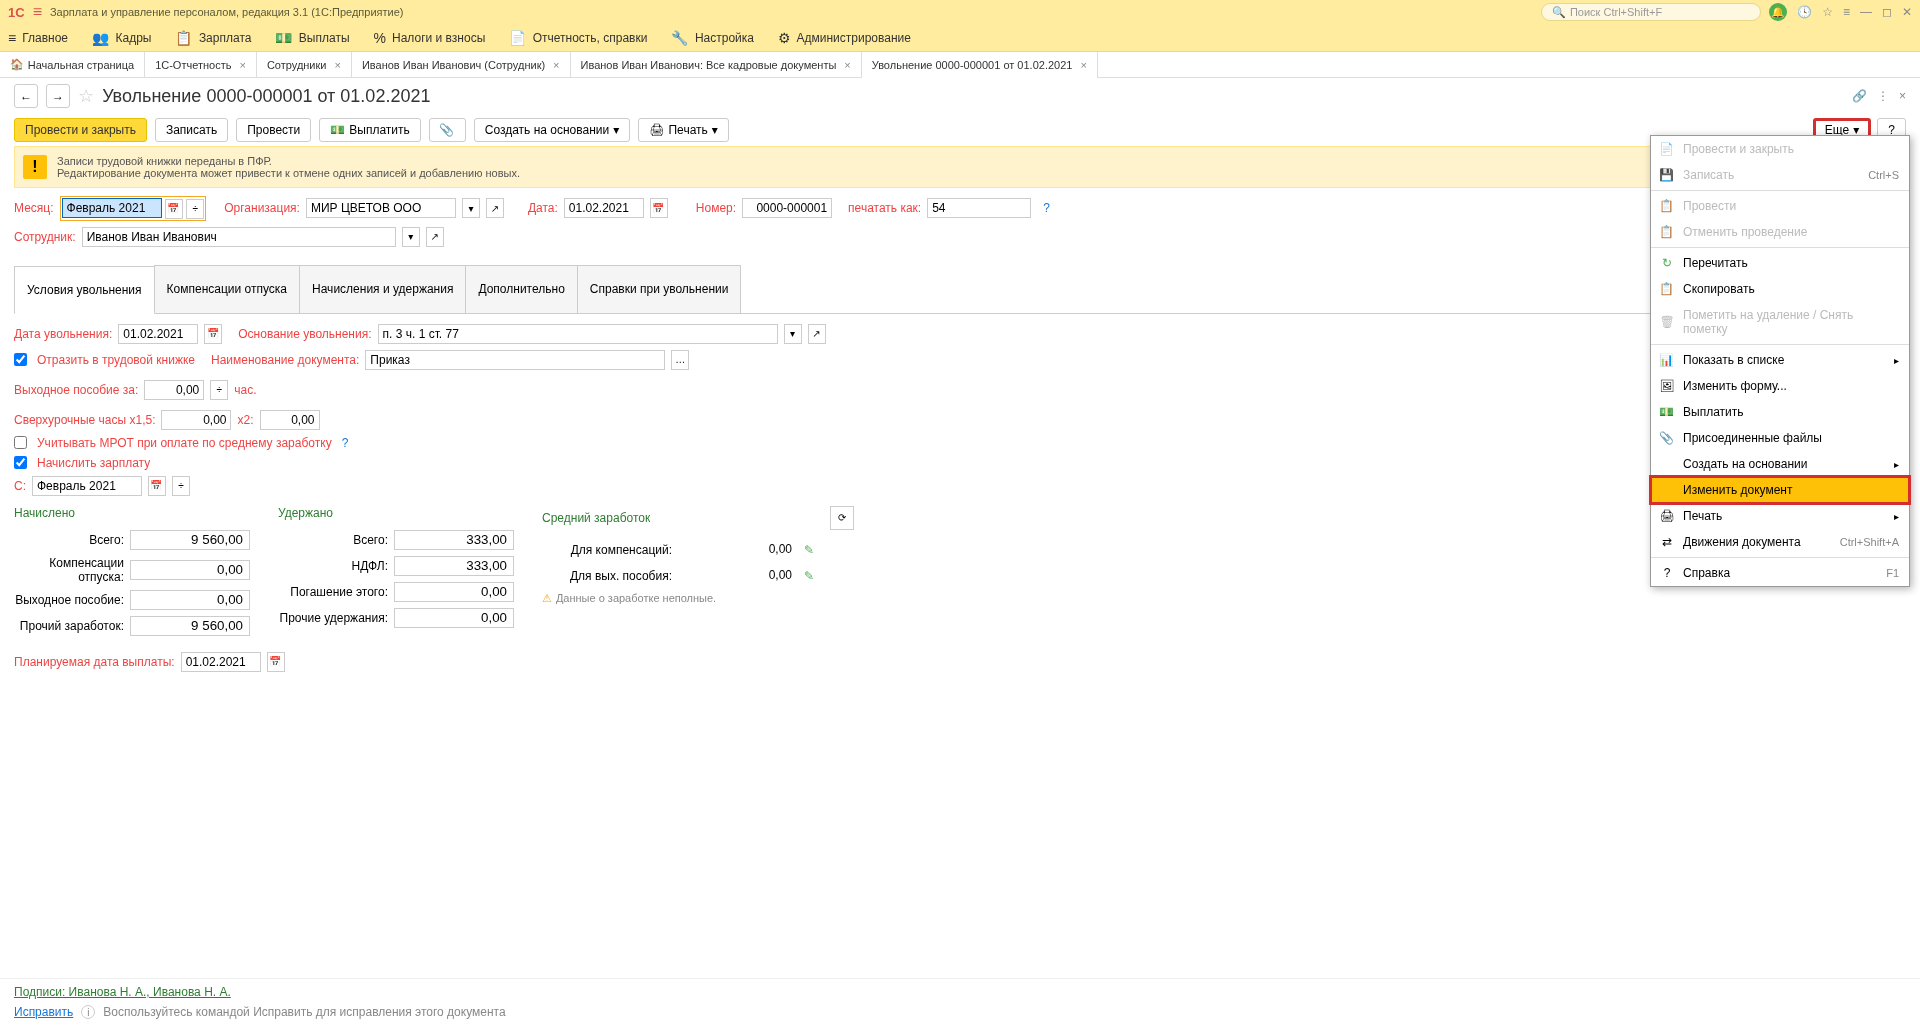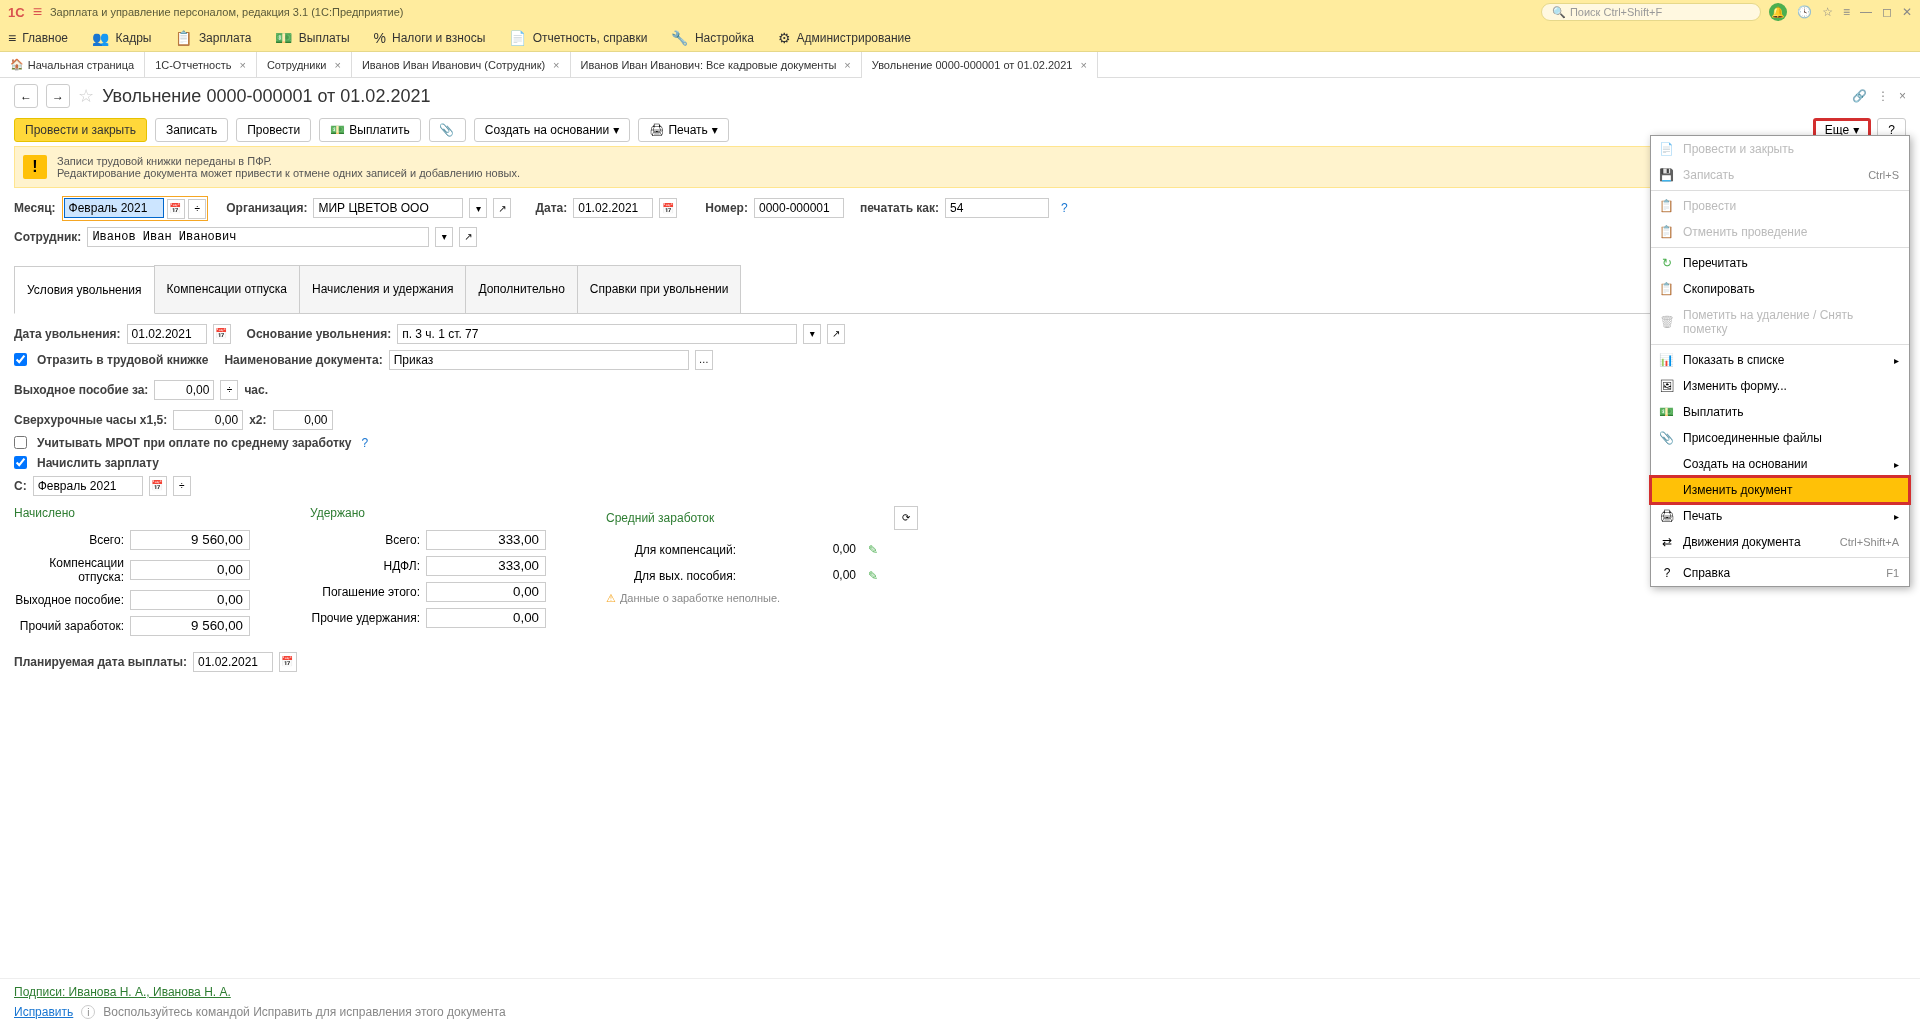--- a/index.html
+++ b/index.html
@@ -40,36 +40,36 @@
 .btn.primary { background: #ffd83a; border-color: #e6c200; color: #333; }
 .btn.highlighted { border: 3px solid #d32f2f; padding: 2px 9px; }
 
 
 .warning { background: #fff3cd; border: 1px solid #ffe58f; margin: 0 14px; padding: 8px; display: flex; gap: 10px; align-items: flex-start; font-size: 11px; color: #555; }
 .warning-icon { width: 24px; height: 24px; background: #ffc107; color: #000; display: flex; align-items: center; justify-content: center; font-weight: bold; font-size: 16px; border-radius: 2px; }
 
 
 .form { padding: 8px 14px; }
 .form-row { display: flex; align-items: center; gap: 6px; margin-bottom: 6px; font-size: 12px; }
-.label { color: #404040; font-weight: bold; }
+.label { color: #ef4444; }
 .input { border: 1px solid #ccc; padding: 2px 4px; height: 20px; font-size: 12px; }
 .input.selected { background: #cce5ff; border: 1px solid #0066cc; }
 .month-wrap { border: 1px solid #f5a623; padding: 1px; }
 .icon-btn { width: 18px; height: 20px; border: 1px solid #ccc; background: #fff; display: inline-flex; align-items: center; justify-content: center; font-size: 10px; cursor: pointer; }
 
 
 .inner-tabs { display: flex; border-bottom: 1px solid #ccc; margin: 4px 14px 0; }
 .inner-tab { padding: 16px 12px; border: 1px solid #ccc; border-bottom: none; margin-right: -1px; background: #f5f5f5; font-size: 12px; cursor: pointer; }
 .inner-tab.active { background: #fff; border-bottom: 1px solid #fff; position: relative; top: 1px; }
 
 
 .tab-content { padding: 10px 14px; }
 .check { margin-right: 4px; }
 .green { color: #2e7d32; font-size: 12px; }
-.amounts { display: flex; gap: 60px; margin-top: 10px; }
+.amounts { display: flex; gap: 28px; margin-top: 10px; }
 .col { }
 .amt-row { display: flex; align-items: center; margin-bottom: 6px; gap: 6px; }
 .amt-label { width: 110px; text-align: right; font-size: 12px; }
 .amt-input { width: 120px; text-align: right; border: 1px solid #ccc; padding: 2px 6px; height: 20px; }
 .amt-ro { width: 120px; text-align: right; padding: 2px 6px; height: 20px; }
 .pencil { color: #4caf50; font-size: 12px; cursor: pointer; }
 .warn-small { color: #888; font-size: 11px; display: flex; align-items: center; gap: 4px; }
 
 
 .bottom { position: absolute; bottom: 0; left: 0; right: 0; padding: 6px 14px; border-top: 1px solid #eee; background: #fff; }
@@ -229,28 +229,28 @@
       <span class="icon-btn">÷</span>
     </span>
     <span class="label" style="margin-left:12px">Организация:</span>
     <input class="input" style="width: 150px;" value="МИР ЦВЕТОВ ООО">
     <span class="icon-btn">▾</span>
     <span class="icon-btn">↗</span>
     <span class="label" style="margin-left:18px">Дата:</span>
     <input class="input" style="width: 80px;" value="01.02.2021">
     <span class="icon-btn">📅</span>
     <span class="label" style="margin-left:22px">Номер:</span>
-    <input class="input" style="width: 90px;" value="0000-000001">
+    <input class="input" style="width: 90px; text-align: right;" value="0000-000001">
     <span class="label" style="margin-left:10px">печатать как:</span>
     <input class="input" style="width: 104px;" value="54">
     <span style="color:#1976d2;margin-left:6px">?</span>
   </div>
   <div class="form-row">
     <span class="label">Сотрудник:</span>
-    <input class="input" style="width: 342px; font-family: Liberation Mono, monospace;" value="Иванов Иван Иванович">
+    <input class="input" style="width: 314px;" value="Иванов Иван Иванович">
     <span class="icon-btn">▾</span>
     <span class="icon-btn">↗</span>
   </div>
 </div>
 
 <div class="inner-tabs">
   <div class="inner-tab active">Условия увольнения</div>
   <div class="inner-tab">Компенсации отпуска</div>
   <div class="inner-tab">Начисления и удержания</div>
   <div class="inner-tab">Дополнительно</div>

